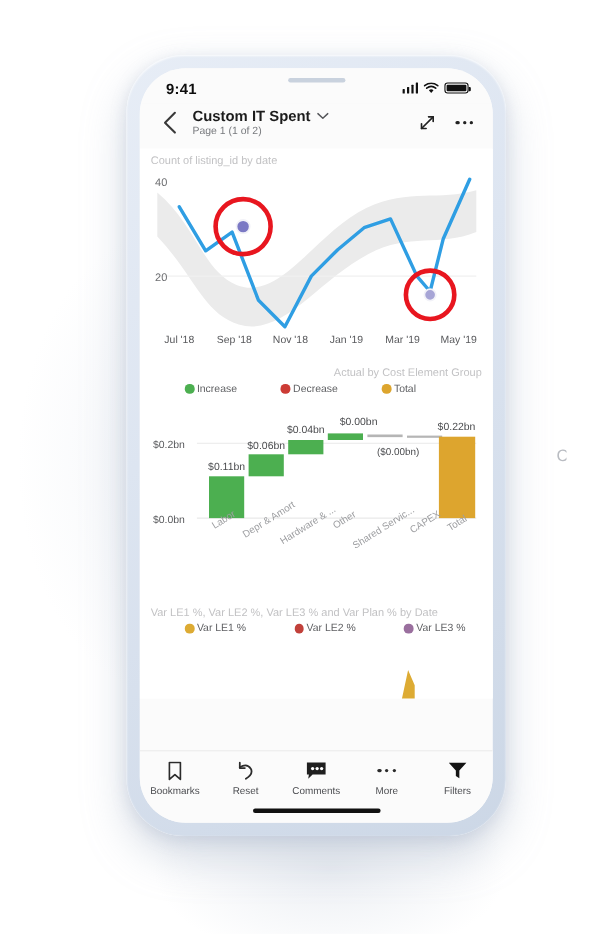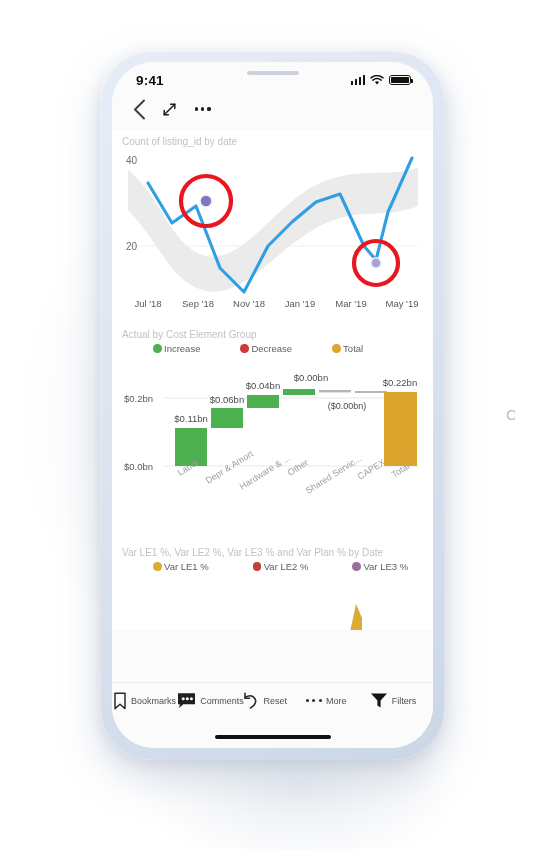--- a/index.html
+++ b/index.html
@@ -20,21 +20,21 @@
     inset: 0;
     background:
       radial-gradient(ellipse 230px 120px at 300px 790px, rgba(190,200,215,0.30), rgba(255,255,255,0) 70%),
       radial-gradient(ellipse 200px 300px at 160px 420px, rgba(200,210,225,0.22), rgba(255,255,255,0) 72%),
       #ffffff;
   }
 
   
   .phone {
     position: absolute;
-    left: 100px;
+    left: 115px;
     top: 50px;
     width: 345px;
     height: 710px;
     border-radius: 52px;
     background: linear-gradient(145deg, #e7edf6 0%, #dde5f1 40%, #ccd7e6 100%);
     box-shadow:
       0 18px 40px rgba(150,165,190,0.38),
       0 4px 14px rgba(150,165,190,0.25),
       inset 0 1px 2px rgba(255,255,255,0.9);
     padding: 12px;
@@ -182,21 +182,21 @@
     background: #fbfbfb;
     border-top: 1px solid #ececec;
     display: flex;
     align-items: flex-start;
     justify-content: space-around;
     padding-top: 8px;
     z-index: 4;
   }
   .tb-item {
     display: flex;
-    flex-direction: row;
+    flex-direction: column;
     align-items: center;
     gap: 4px;
     cursor: pointer;
     width: 62px;
   }
   .tb-icon { height: 19px; display: flex; align-items: center; justify-content: center; }
   .tb-label { font-size: 9px; color: #4d4e52; }
   .home-indicator {
     position: absolute;
     bottom: 9px; left: 50%;
@@ -248,20 +248,29 @@
           <div class="battery"></div>
         </div>
       </div>
 
       <div class="report-header">
         <div class="back-chevron">
           <svg width="13" height="21" viewBox="0 0 13 21">
             <path d="M11 1.5 L2 10.5 L11 19.5" stroke="#3a3a3a" stroke-width="1.9" fill="none" stroke-linecap="round" stroke-linejoin="round"></path>
           </svg>
         </div>
+        <div class="title-block">
+          <div class="title-row">
+            <span class="report-title">Custom IT Spent</span>
+            <svg width="11" height="7" viewBox="0 0 11 7">
+              <path d="M1 1.3 L5.5 5.5 L10 1.3" stroke="#55565a" stroke-width="1.3" fill="none" stroke-linecap="round" stroke-linejoin="round"></path>
+            </svg>
+          </div>
+          <div class="page-sub">Page 1 (1 of 2)</div>
+        </div>
         <div class="hdr-actions">
           <div class="icon-btn">
             <svg width="19" height="19" viewBox="0 0 19 19">
               <path d="M4.2 14.8 L14.8 4.2" stroke="#222" stroke-width="1.5" stroke-linecap="round"></path>
               <path d="M10.6 4.2 L14.8 4.2 L14.8 8.4" stroke="#222" stroke-width="1.5" fill="none" stroke-linecap="round" stroke-linejoin="round"></path>
               <path d="M8.4 14.8 L4.2 14.8 L4.2 10.6" stroke="#222" stroke-width="1.5" fill="none" stroke-linecap="round" stroke-linejoin="round"></path>
             </svg>
           </div>
           <div class="icon-btn dots-h">
             <span></span>
@@ -294,21 +303,21 @@
 
             <text x="26" y="157" text-anchor="middle" font-family="Liberation Sans, sans-serif" font-size="9.5" fill="#58595c">Jul '18</text>
             <text x="76" y="157" text-anchor="middle" font-family="Liberation Sans, sans-serif" font-size="9.5" fill="#58595c">Sep '18</text>
             <text x="127" y="157" text-anchor="middle" font-family="Liberation Sans, sans-serif" font-size="9.5" fill="#58595c">Nov '18</text>
             <text x="178" y="157" text-anchor="middle" font-family="Liberation Sans, sans-serif" font-size="9.5" fill="#58595c">Jan '19</text>
             <text x="229" y="157" text-anchor="middle" font-family="Liberation Sans, sans-serif" font-size="9.5" fill="#58595c">Mar '19</text>
             <text x="280" y="157" text-anchor="middle" font-family="Liberation Sans, sans-serif" font-size="9.5" fill="#58595c">May '19</text>
           </svg>
         </div>
 
-        <div class="tile" style="height:218px; padding-top:14px;">
+        <div class="tile" style="height:218px; padding-top:14px;text-align:right;">
           <div class="tile-title">Actual by Cost Element Group</div>
 
           <div class="legend">
             <div class="legend-item">
               <span class="legend-dot" style="background:#4caf50;"></span>
               <span class="legend-label">Increase</span>
             </div>
             <div class="legend-item">
               <span class="legend-dot" style="background:#cc3b35;"></span>
               <span class="legend-label">Decrease</span>
@@ -406,41 +415,41 @@
           <div class="tb-icon">
             <svg width="14" height="18" viewBox="0 0 14 18">
               <path d="M2 1.2 L12 1.2 L12 16.6 L7 12.2 L2 16.6 Z" fill="none" stroke="#2b2b2b" stroke-width="1.5" stroke-linejoin="round"></path>
             </svg>
           </div>
           <div class="tb-label">Bookmarks</div>
         </div>
 
         <div class="tb-item">
           <div class="tb-icon">
+            <svg width="18" height="18" viewBox="0 0 18 18">
+              <path d="M4 5.5 Q10.5 1.5 14 6.8 Q16.6 11.5 9.5 16" stroke="#2b2b2b" stroke-width="1.6" fill="none" stroke-linecap="round"></path>
+              <path d="M4 1.3 L4 6.2 L8.6 6.2" stroke="#2b2b2b" stroke-width="1.6" fill="none" stroke-linecap="round" stroke-linejoin="round"></path>
+            </svg>
+          </div>
+          <div class="tb-label">Reset</div>
+        </div>
+
+        <div class="tb-item">
+          <div class="tb-icon">
             <svg width="19" height="17" viewBox="0 0 19 17">
               <path d="M1 1.2 L18 1.2 L18 12.2 L6.2 12.2 L2.2 16 L2.8 12.2 L1 12.2 Z" fill="#1f1f1f"></path>
               <circle cx="6.2" cy="6.7" r="1.5" fill="#fff"></circle>
               <circle cx="10.3" cy="6.7" r="1.5" fill="#fff"></circle>
               <circle cx="14.4" cy="6.7" r="1.5" fill="#fff"></circle>
             </svg>
           </div>
           <div class="tb-label">Comments</div>
         </div>
 
         <div class="tb-item">
-          <div class="tb-icon">
-            <svg width="18" height="18" viewBox="0 0 18 18">
-              <path d="M4 5.5 Q10.5 1.5 14 6.8 Q16.6 11.5 9.5 16" stroke="#2b2b2b" stroke-width="1.6" fill="none" stroke-linecap="round"></path>
-              <path d="M4 1.3 L4 6.2 L8.6 6.2" stroke="#2b2b2b" stroke-width="1.6" fill="none" stroke-linecap="round" stroke-linejoin="round"></path>
-            </svg>
-          </div>
-          <div class="tb-label">Reset</div>
-        </div>
-
-        <div class="tb-item">
           <div class="tb-icon dots-h" style="gap:3.4px;">
             <span style="width:3.2px;height:3.2px;border-radius:50%;background:#2b2b2b;"></span>
             <span style="width:3.2px;height:3.2px;border-radius:50%;background:#2b2b2b;"></span>
             <span style="width:3.2px;height:3.2px;border-radius:50%;background:#2b2b2b;"></span>
           </div>
           <div class="tb-label">More</div>
         </div>
 
         <div class="tb-item">
           <div class="tb-icon">

